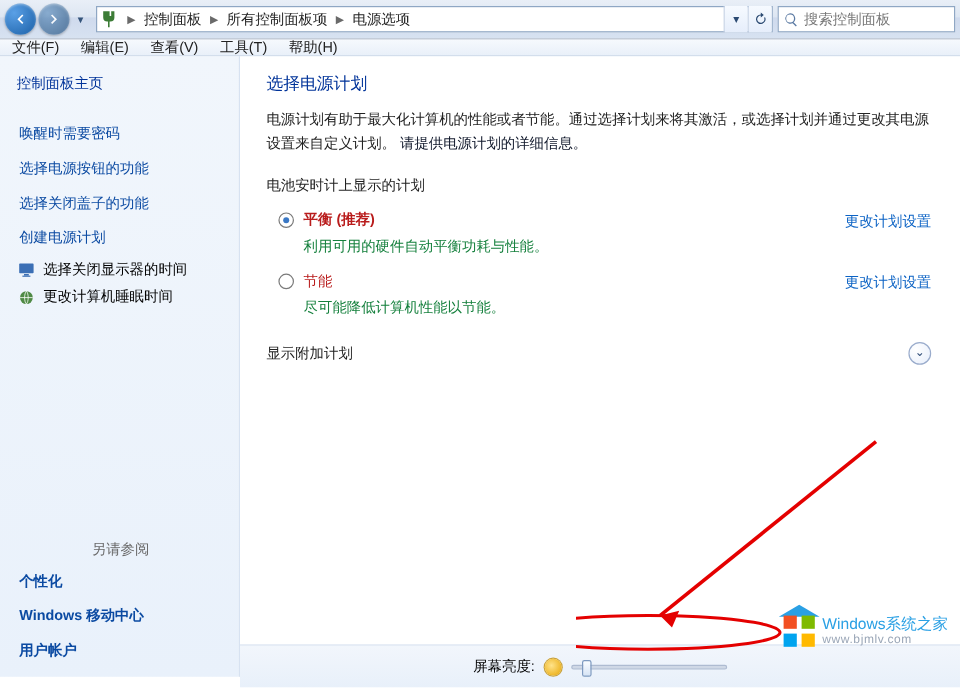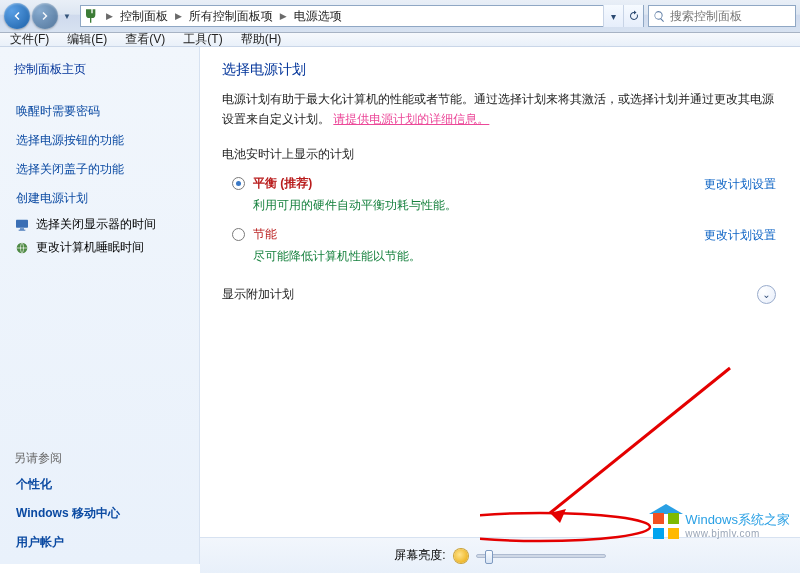--- a/index.html
+++ b/index.html
@@ -59,31 +59,31 @@
     border-right: 1px solid #d7e2f1;
     padding: 14px 12px 10px 14px;
     display:flex; flex-direction:column; gap:6px;
     font-size: 12px;
   }
   .side-head { color:#003399; font-size:12px; margin-bottom:4px; }
   .side-link { color:#0b4aa2; padding:3px 0 3px 2px; cursor:default; }
   .side-row { display:flex; align-items:center; gap:6px; }
   .side-row .icn { width:16px; height:16px; display:flex; align-items:center; justify-content:center; }
   .side-spacer { flex:1; }
-  .side-sub { color:#6a6a6a; margin-top:20px; }
+  .side-sub { color:#6a6a6a; margin-top:20px;text-align:center; }
   .side-link2 { color:#0b4aa2; padding:3px 0 3px 2px;font-weight:bold; }
 
   .content {
     flex:1; padding: 14px 24px 0 22px; font-size:12px; color:#222;
     position:relative; background:#fff;
     display:flex; flex-direction:column;
   }
   .content h1 { font-size: 14px; color:#003399; font-weight:normal; margin-bottom:10px; }
   .content .desc { line-height:1.7; }
-  .content .desc a { color:#ec4899; text-decoration: underline; }
+  .content .desc a { color:#0f172a; }
 
   .group-label { color:#222; margin: 16px 0 10px 0; }
   .plan { display:flex; align-items:flex-start; padding: 2px 0 10px 10px; }
   .plan .radio { width:13px; height:13px; border:1px solid #7a7a7a; border-radius:50%; margin: 2px 8px 0 0; position:relative; background:#fff; }
   .plan .radio.checked::after { content:""; position:absolute; inset:3px; border-radius:50%; background:#3a78c5; }
   .plan .body { flex:1; }
   .plan .title { color:#b91c1c; font-weight:bold; }
   .plan .title.normal { font-weight: normal; }
   .plan .sub { color:#15803d; margin-top:5px; }
   .plan .chg { color:#0b62c4; white-space:nowrap; align-self:flex-start; margin-top:1px; }

